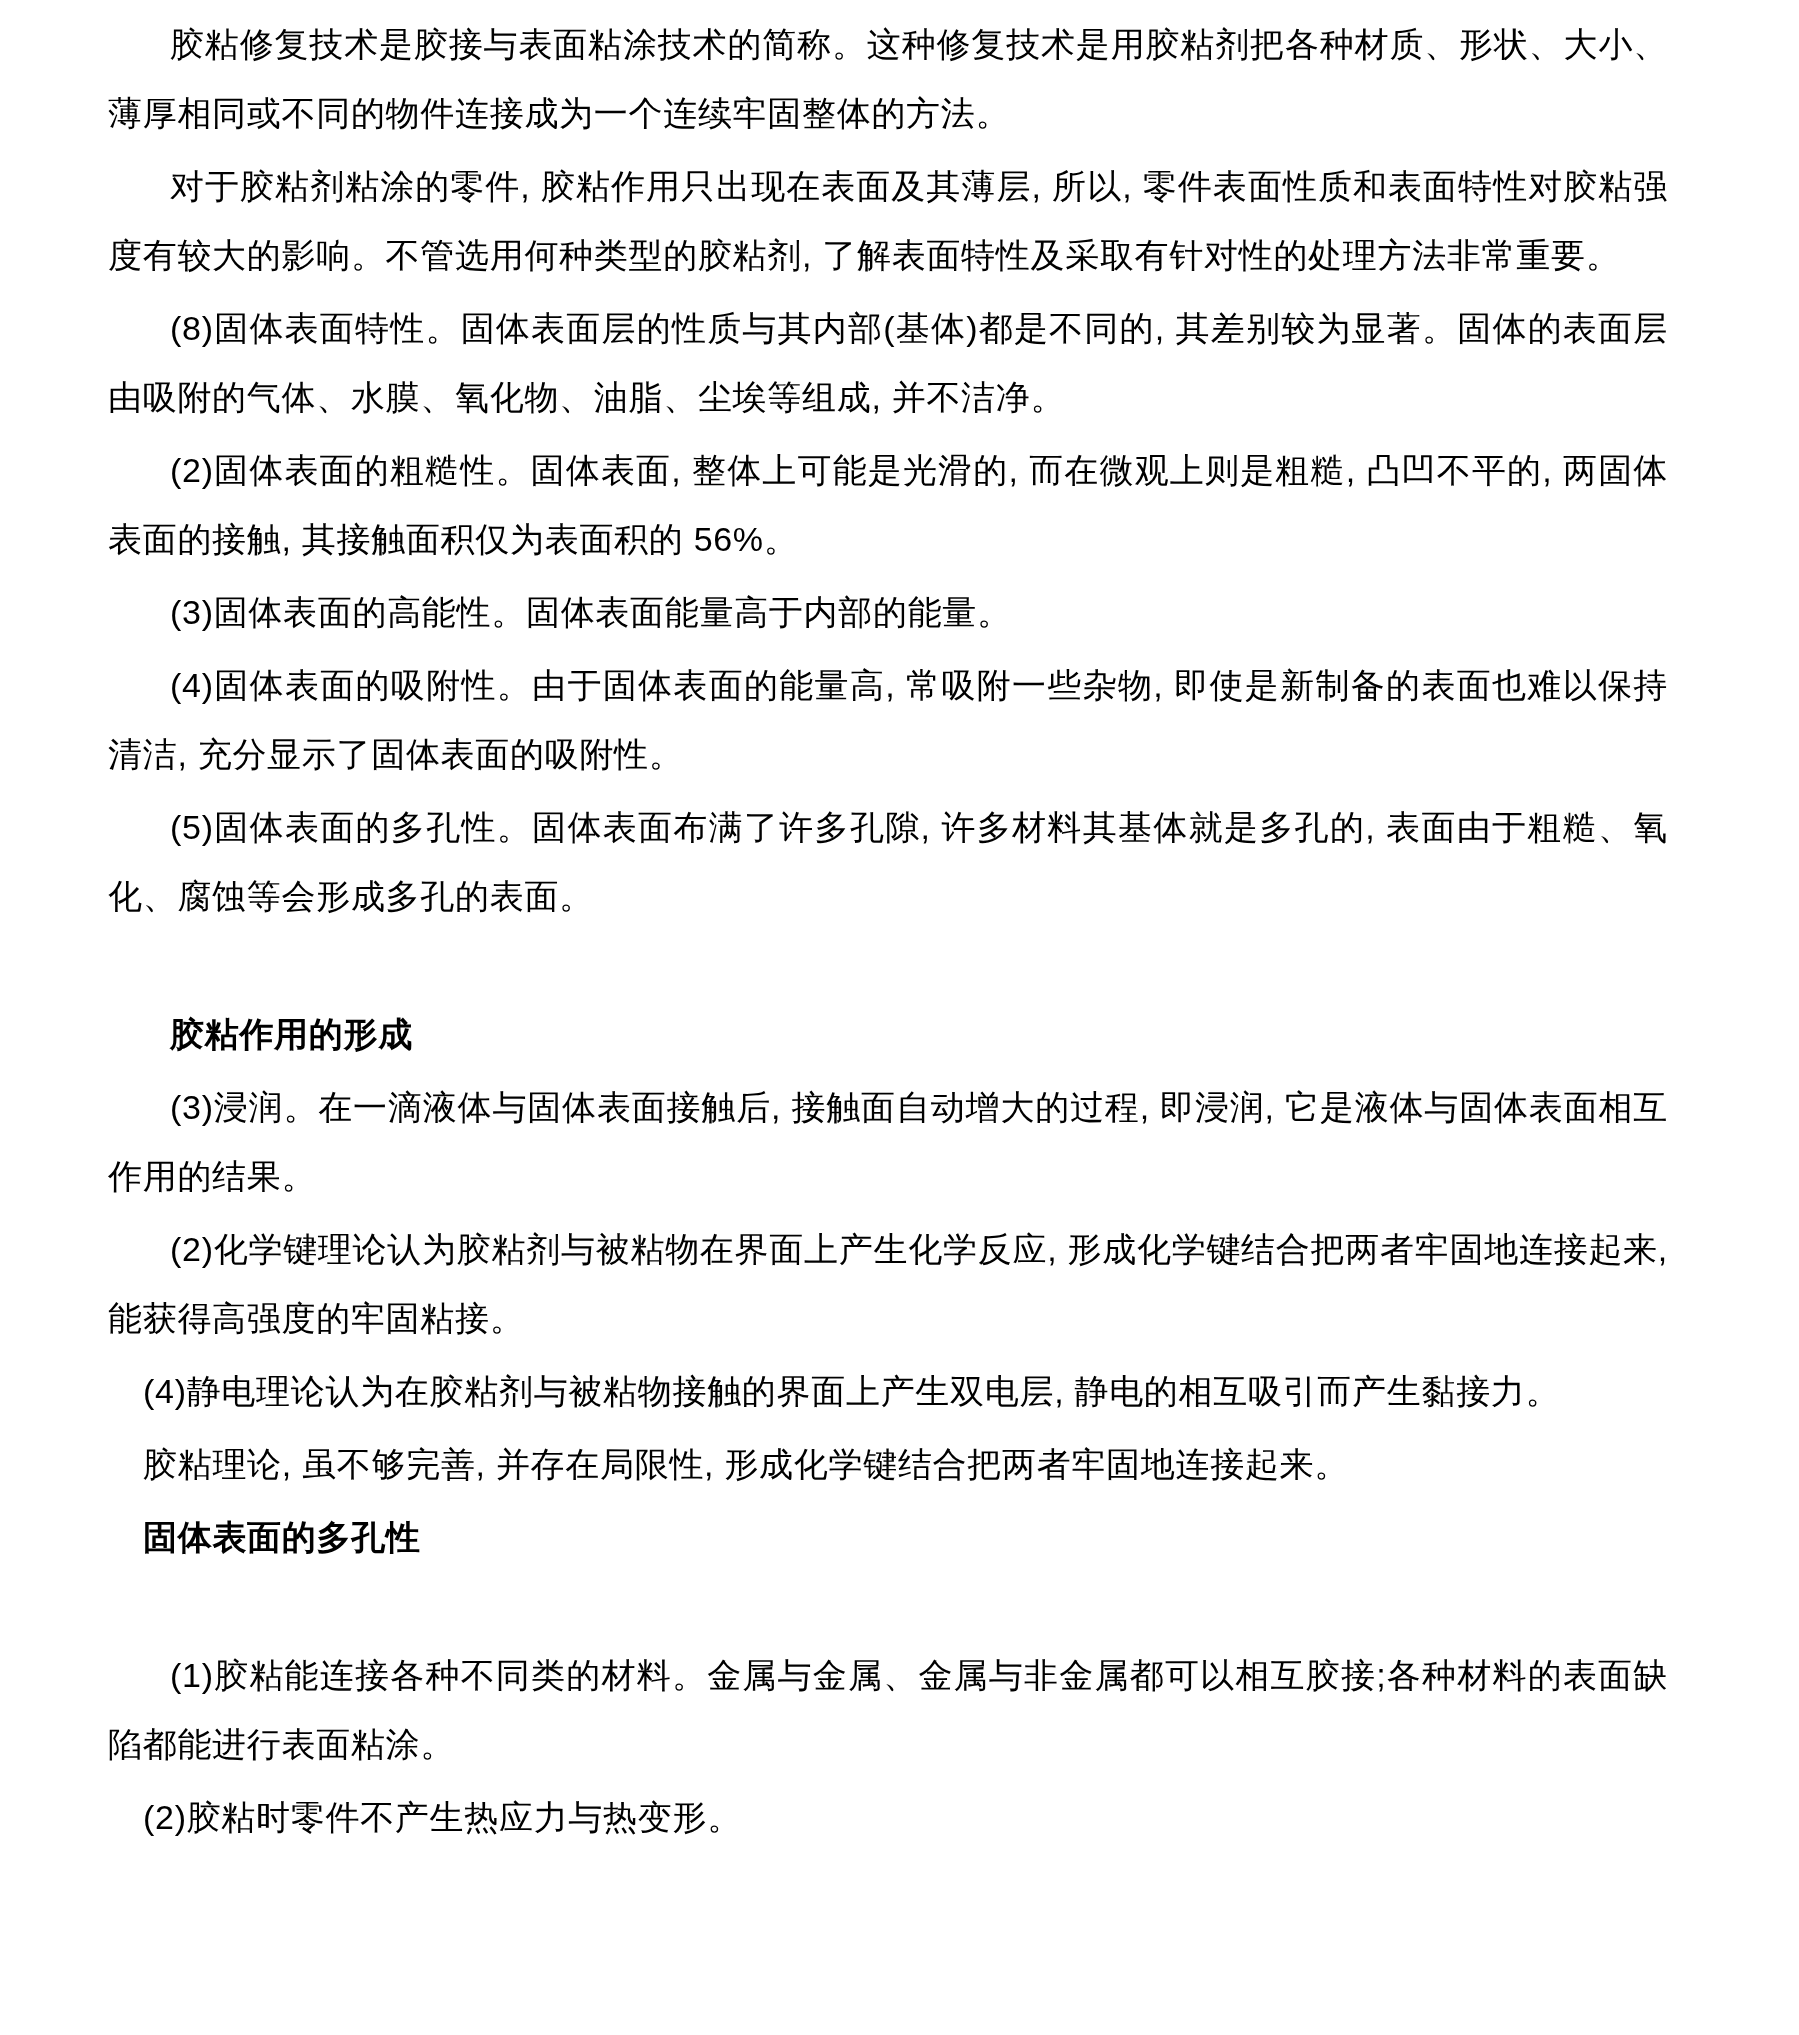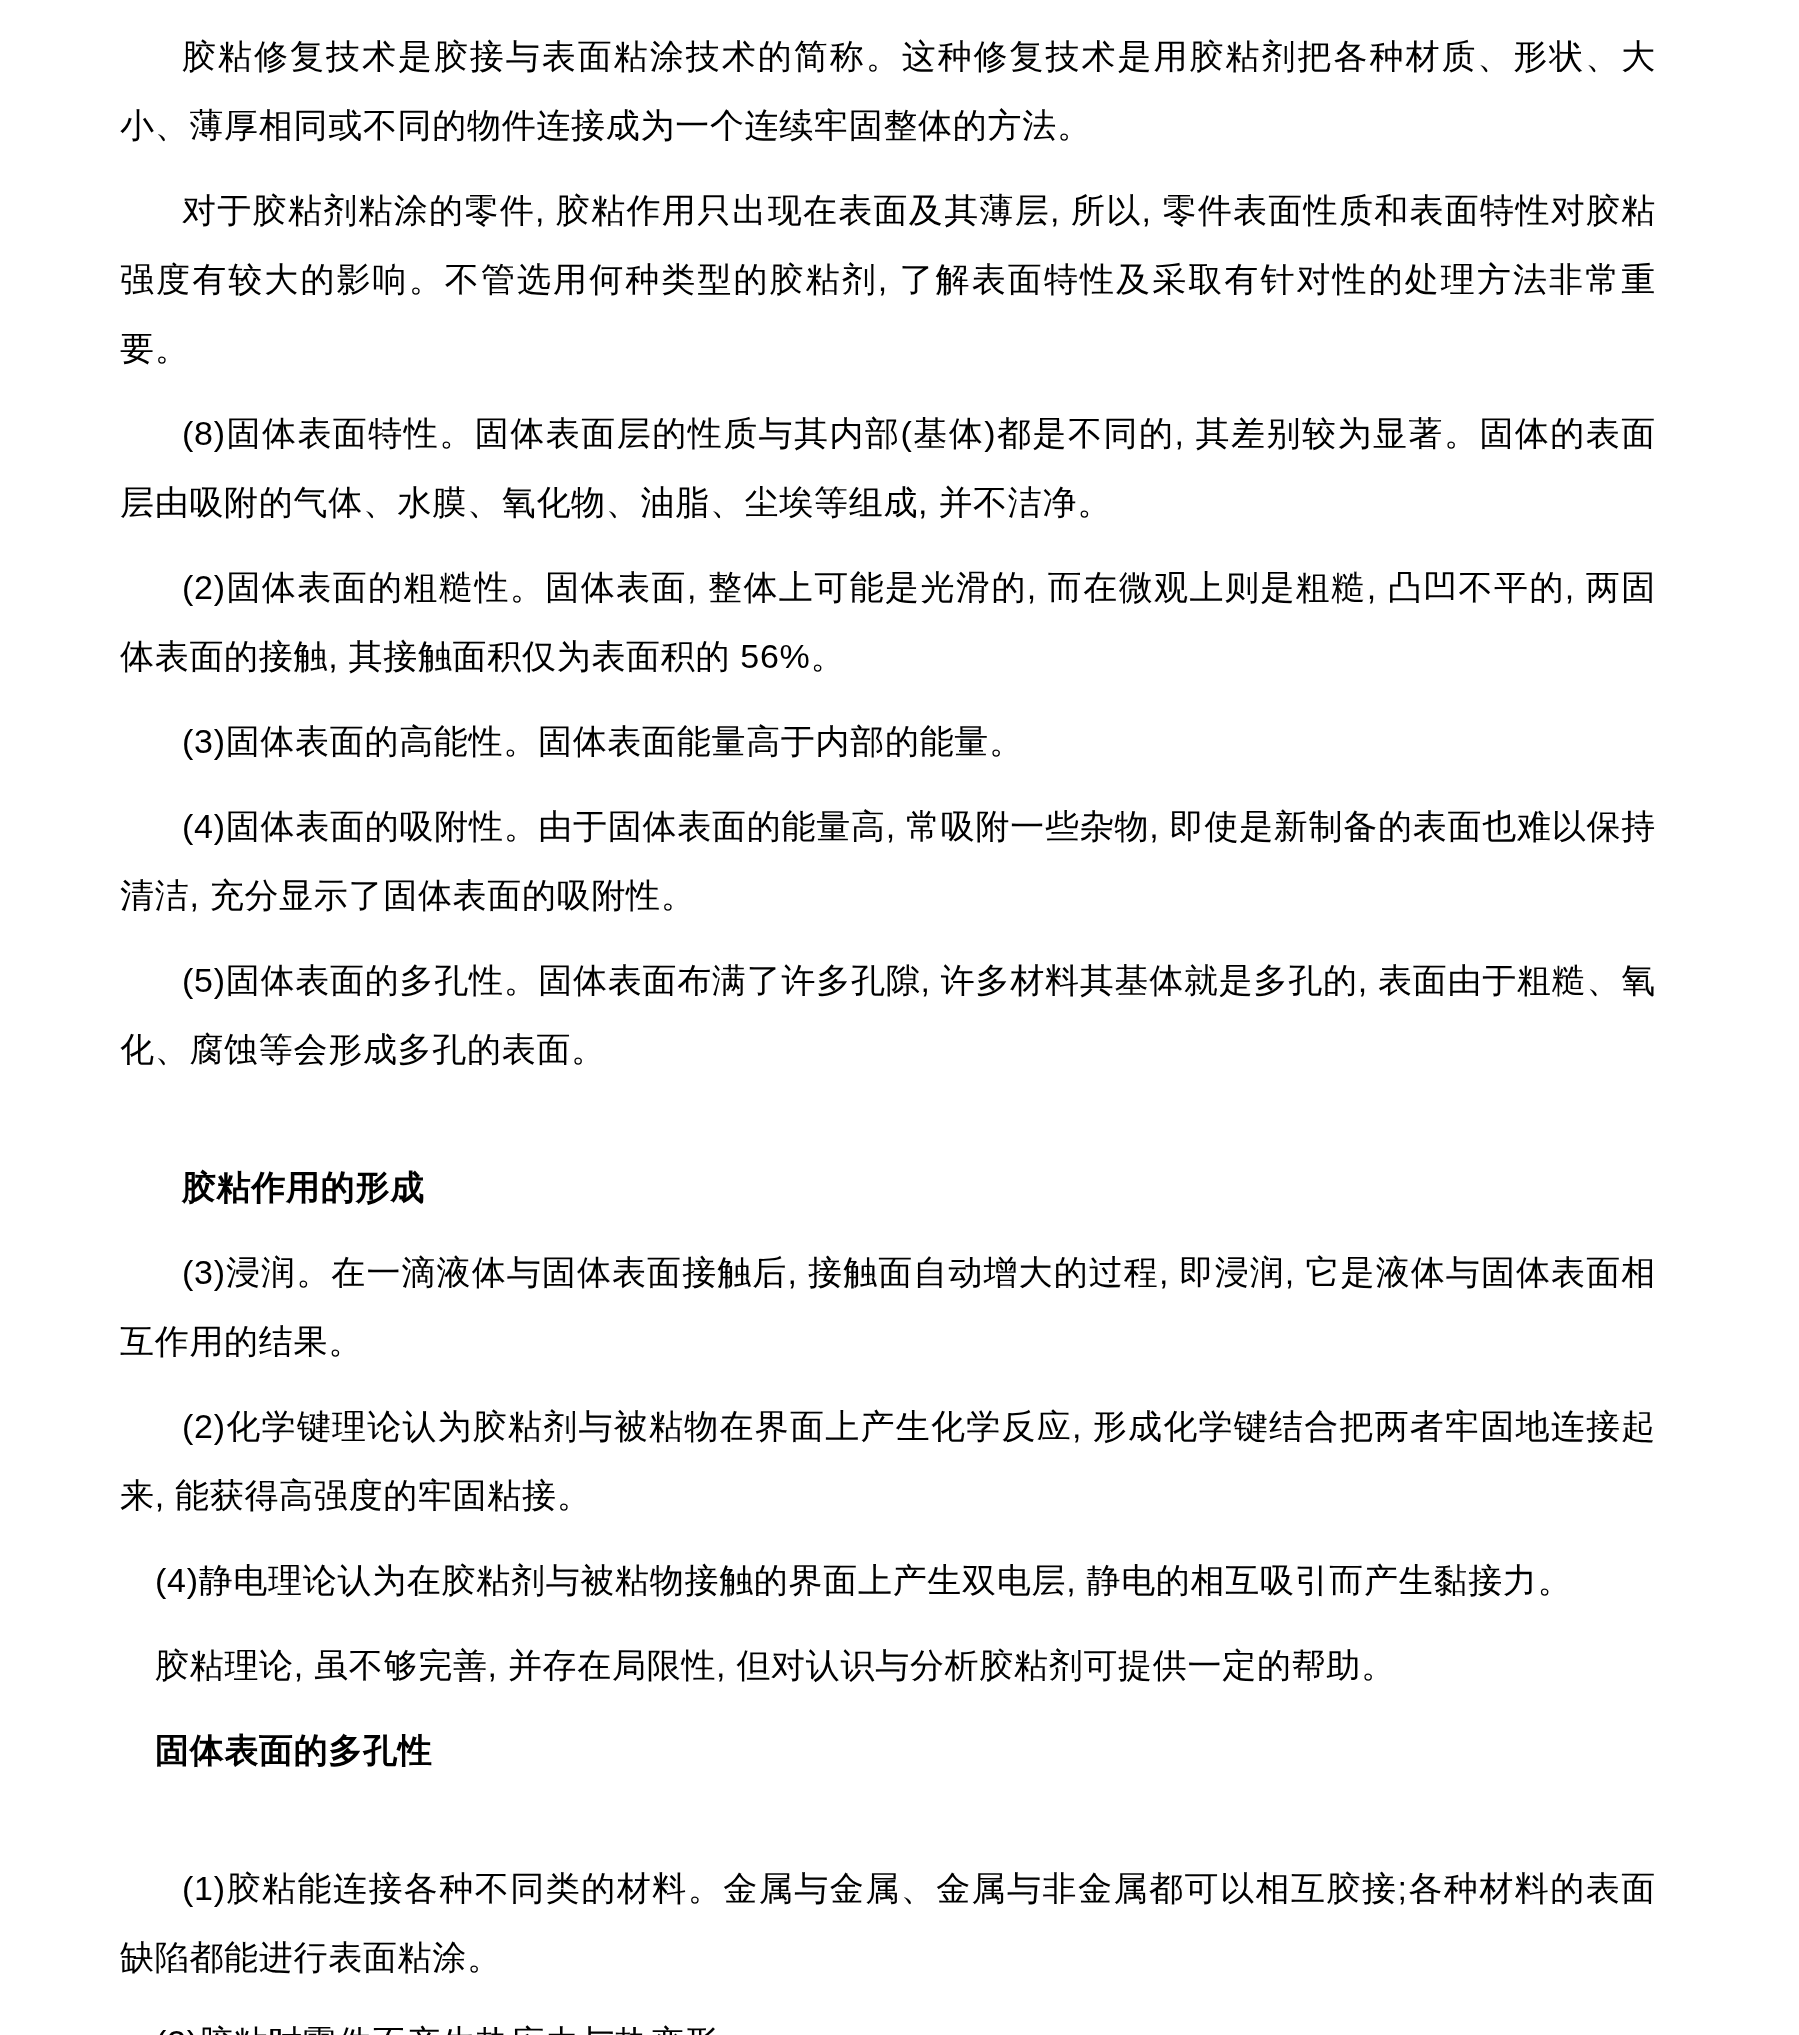--- a/index.html
+++ b/index.html
@@ -13,21 +13,21 @@
     font-family: "Liberation Sans", sans-serif;
     color: #000000;
     overflow: hidden;
   }
   .page {
     box-sizing: content-box;
     width: 1568px;
     padding: 5.8px 116px 0 104px;
   }
   .page p {
-    margin: 16px;
+    margin: 4px;
     font-size: 34px;
     line-height: 69px;
     letter-spacing: 0.7px;
     text-align: justify;
     word-break: break-all;
     color: #000000;
   }
   .heading {
     font-weight: 700;
   }
@@ -45,18 +45,18 @@
   <p class="ind-a">对于胶粘剂粘涂的零件, 胶粘作用只出现在表面及其薄层, 所以, 零件表面性质和表面特性对胶粘强度有较大的影响。不管选用何种类型的胶粘剂, 了解表面特性及采取有针对性的处理方法非常重要。</p>
   <p class="ind-a">(8)固体表面特性。固体表面层的性质与其内部(基体)都是不同的, 其差别较为显著。固体的表面层由吸附的气体、水膜、氧化物、油脂、尘埃等组成, 并不洁净。</p>
   <p class="ind-a">(2)固体表面的粗糙性。固体表面, 整体上可能是光滑的, 而在微观上则是粗糙, 凸凹不平的, 两固体表面的接触, 其接触面积仅为表面积的 56%。</p>
   <p class="ind-a">(3)固体表面的高能性。固体表面能量高于内部的能量。</p>
   <p class="ind-a">(4)固体表面的吸附性。由于固体表面的能量高, 常吸附一些杂物, 即使是新制备的表面也难以保持清洁, 充分显示了固体表面的吸附性。</p>
   <p class="ind-a">(5)固体表面的多孔性。固体表面布满了许多孔隙, 许多材料其基体就是多孔的, 表面由于粗糙、氧化、腐蚀等会形成多孔的表面。</p>
   <p class="ind-a heading gap">胶粘作用的形成</p>
   <p class="ind-a">(3)浸润。在一滴液体与固体表面接触后, 接触面自动增大的过程, 即浸润, 它是液体与固体表面相互作用的结果。</p>
   <p class="ind-a">(2)化学键理论认为胶粘剂与被粘物在界面上产生化学反应, 形成化学键结合把两者牢固地连接起来, 能获得高强度的牢固粘接。</p>
   <p class="ind-b">(4)静电理论认为在胶粘剂与被粘物接触的界面上产生双电层, 静电的相互吸引而产生黏接力。</p>
-  <p class="ind-b">胶粘理论, 虽不够完善, 并存在局限性, 但对认识与分析胶粘剂可提供一定的帮助。</p>
+  <p class="ind-b">胶粘理论, 虽不够完善, 并存在局限性, 形成化学键结合把两者牢固地连接起来。</p>
   <p class="ind-b heading">固体表面的多孔性</p>
   <p class="ind-a gap">(1)胶粘能连接各种不同类的材料。金属与金属、金属与非金属都可以相互胶接;各种材料的表面缺陷都能进行表面粘涂。</p>
   <p class="ind-b">(2)胶粘时零件不产生热应力与热变形。</p>
 </div>
 
 
 </body></html>

